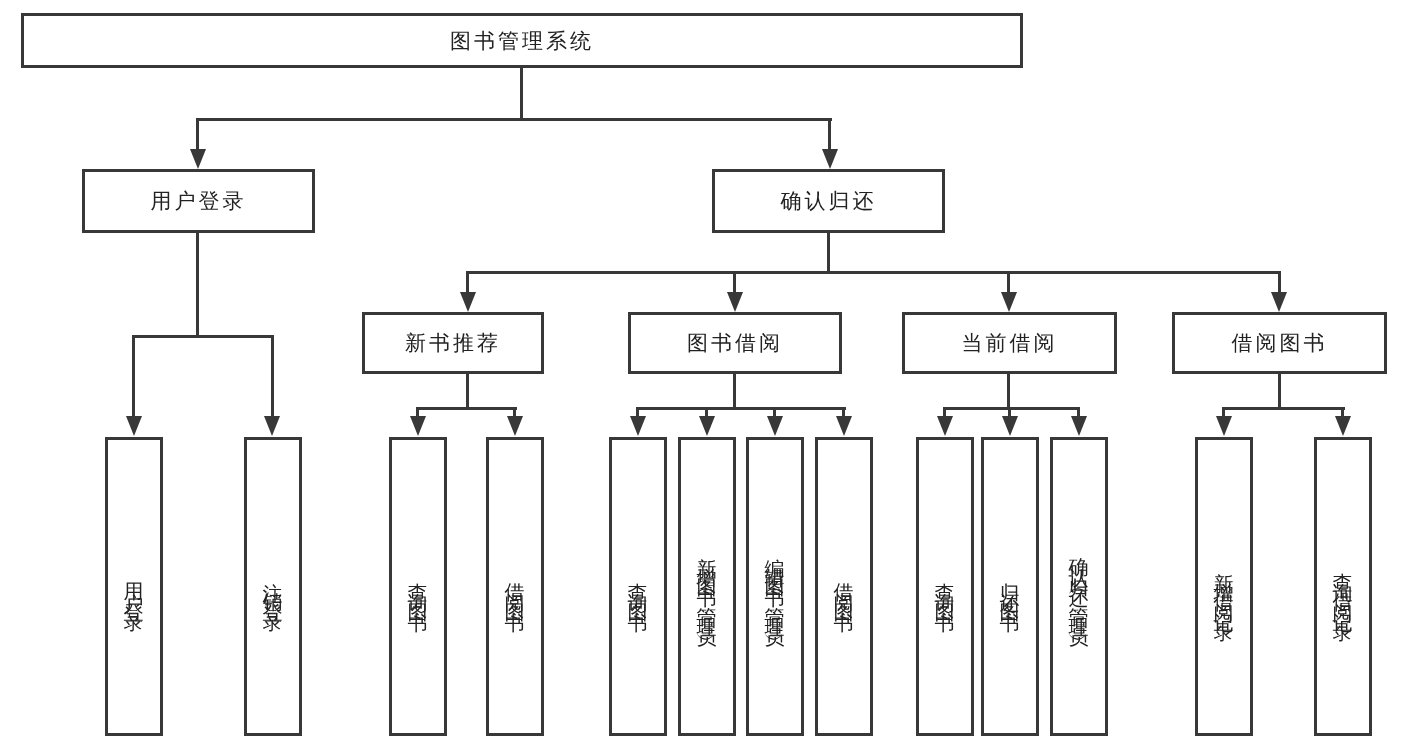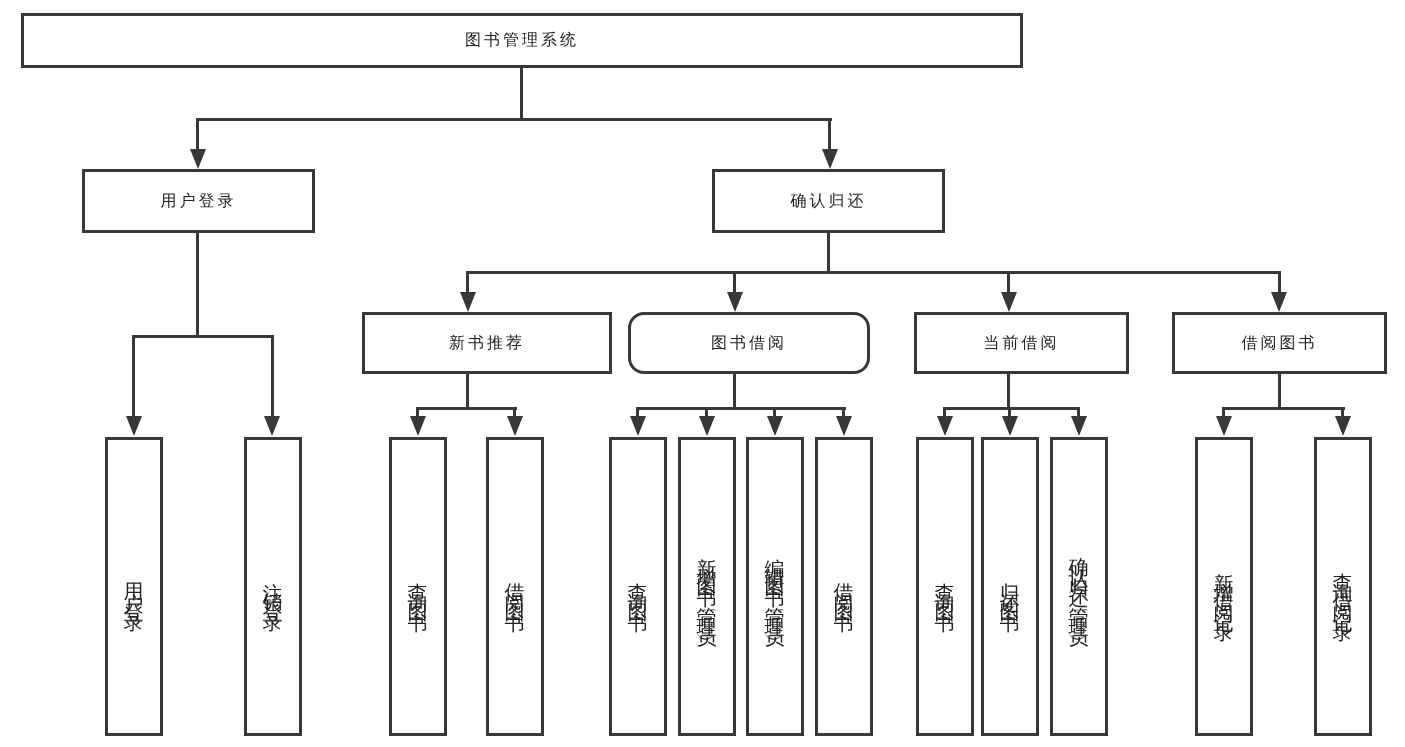--- a/index.html
+++ b/index.html
@@ -10,21 +10,21 @@
   }
   html,body{margin:0;padding:0;background:var(--bg);}
   body{font-family:"DejaVu Sans",sans-serif;}
   #stage{position:relative;width:1405px;height:747px;background:var(--bg);overflow:hidden;}
 
   .box{
     position:absolute;box-sizing:border-box;border:3px solid var(--line);
     background:#fff;display:flex;align-items:center;justify-content:center;
     color:var(--text);
   }
-  .hlabel{font-size:16px;letter-spacing:3px;white-space:nowrap;color:var(--text);}
+  .hlabel{font-size:21px;letter-spacing:3px;white-space:nowrap;color:var(--text);}
   .leaf{width:58px;top:437px;height:299px;}
   .vtext{
     writing-mode:vertical-rl;text-orientation:mixed;
     font-size:20px;line-height:1;letter-spacing:10px;color:var(--text);
     white-space:nowrap;
   }
   .h{position:absolute;height:3px;background:var(--line);}
   .v{position:absolute;width:3px;background:var(--line);}
   .arrow{
     position:absolute;width:0;height:0;
@@ -70,27 +70,27 @@
   <div class="h" style="left:466px;top:271px;width:814px;"></div>
   <div class="v" style="left:466px;top:271px;height:24px;"></div>
   <div class="arrow" style="left:460px;top:292px;"></div>
   <div class="v" style="left:733px;top:271px;height:24px;"></div>
   <div class="arrow" style="left:727px;top:292px;"></div>
   <div class="v" style="left:1007px;top:271px;height:24px;"></div>
   <div class="arrow" style="left:1001px;top:292px;"></div>
   <div class="v" style="left:1278px;top:271px;height:24px;"></div>
   <div class="arrow" style="left:1271px;top:292px;"></div>
 
-  <div class="box" style="left:362px;top:312px;width:250px;height:62px;">
+  <div class="box" style="left:362px;top:312px;width:182px;height:62px;">
     <span class="hlabel">新书推荐</span>
   </div>
-  <div class="box" style="left:628px;top:312px;width:242px;height:62px;border-radius:16px;">
+  <div class="box" style="left:628px;top:312px;width:214px;height:62px;">
     <span class="hlabel">图书借阅</span>
   </div>
-  <div class="box" style="left:902px;top:312px;width:215px;height:62px;margin-left:12px;">
+  <div class="box" style="left:902px;top:312px;width:215px;height:62px;">
     <span class="hlabel">当前借阅</span>
   </div>
   <div class="box" style="left:1172px;top:312px;width:215px;height:62px;">
     <span class="hlabel">借阅图书</span>
   </div>
 
   <div class="v" style="left:466px;top:374px;height:36px;"></div>
   <div class="h" style="left:416px;top:407px;width:101px;"></div>
   <div class="v" style="left:416px;top:407px;height:11px;"></div>
   <div class="arrow" style="left:410px;top:416px;"></div>

